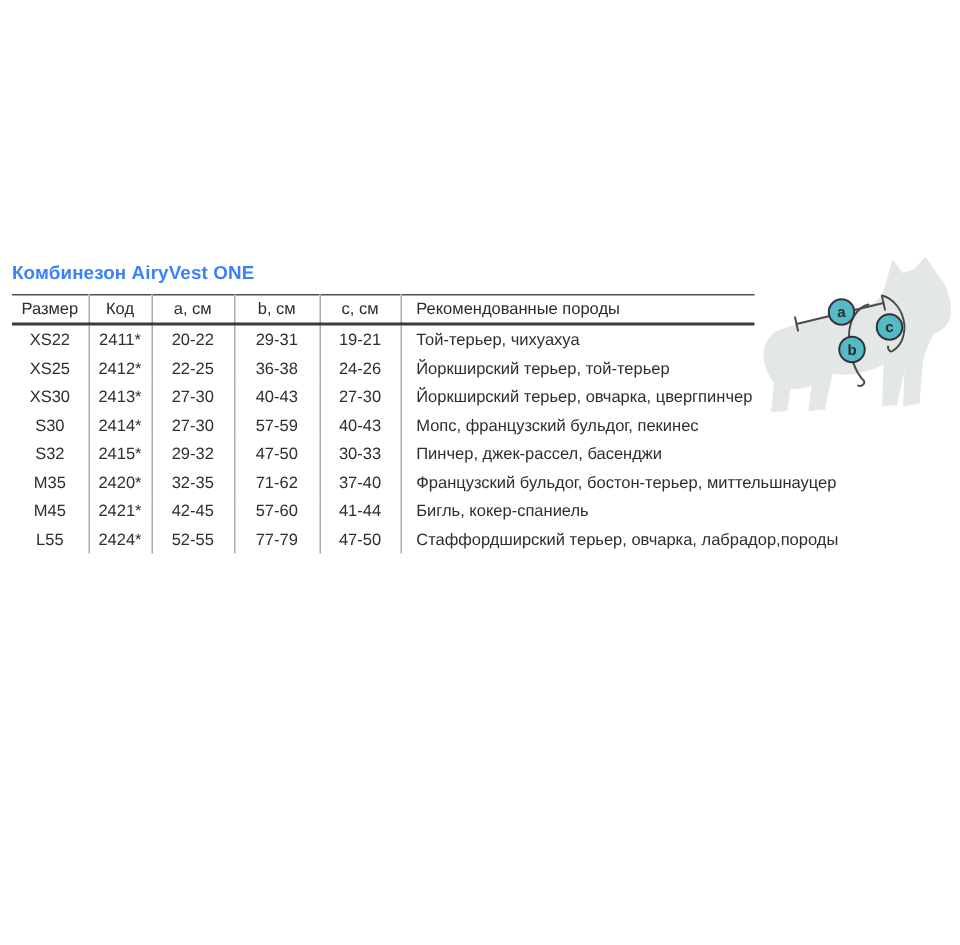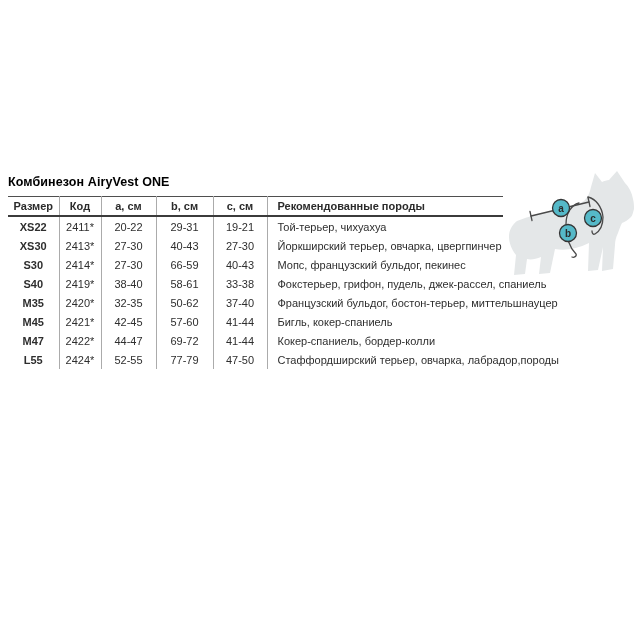--- a/index.html
+++ b/index.html
@@ -9,55 +9,55 @@
     position: relative;
     overflow: hidden;
     font-family: "Liberation Sans", sans-serif;
     -webkit-font-smoothing: antialiased;
   }
   .page-title {
     position: absolute;
     left: 8px; top: 175px;
     font-size: 12.5px;
     font-weight: bold;
-    color: #000000;
+    color: #3b82f6;
     letter-spacing: 0.1px;
   }
   .table-wrap {
     position: absolute;
     left: 8px; top: 196px;
   }
   table.size-table {
     border-collapse: collapse;
     table-layout: fixed;
     width: 495px;
     font-size: 11px;
     color: #2e2e2e;
   }
   table.size-table thead tr {
     border-top: 1px solid #4f4f4f;
     border-bottom: 2px solid #3b3b3b;
   }
   table.size-table th {
-    font-weight: bold;
+    font-weight: normal;
     height: 18px;
     text-align: center;
     padding: 0;
     color: #2b2b2b;
   }
   table.size-table td {
     height: 19px;
     text-align: center;
     padding: 0;
   }
   table.size-table th:not(:last-child),
   table.size-table td:not(:last-child) {
     border-right: 1px solid #ababab;
   }
-  .c-size { font-weight: bold; }
+  .c-size { font-weight: normal; }
   .c-breeds, th.c-breeds {
     text-align: left !important;
     padding-left: 10px !important;
     white-space: nowrap;
     overflow: visible;
   }
   .dog-diagram {
     position: absolute;
     left: 505px; top: 167px;
     width: 135px; height: 115px;
@@ -98,66 +98,66 @@
     <tbody>
       <tr>
         <td class="c-size">XS22</td>
         <td>2411*</td>
         <td>20-22</td>
         <td>29-31</td>
         <td>19-21</td>
         <td class="c-breeds">Той-терьер, чихуахуа</td>
       </tr>
       <tr>
+        <td class="c-size">XS25</td>
+        <td>2412*</td>
+        <td>22-25</td>
+        <td>36-38</td>
+        <td>24-26</td>
+        <td class="c-breeds">Йоркширский терьер, той-терьер</td>
+      </tr>
+      <tr>
         <td class="c-size">XS30</td>
         <td>2413*</td>
         <td>27-30</td>
         <td>40-43</td>
         <td>27-30</td>
         <td class="c-breeds">Йоркширский терьер, овчарка, цвергпинчер</td>
       </tr>
       <tr>
         <td class="c-size">S30</td>
         <td>2414*</td>
         <td>27-30</td>
-        <td>66-59</td>
+        <td>57-59</td>
         <td>40-43</td>
         <td class="c-breeds">Мопс, французский бульдог, пекинес</td>
       </tr>
       <tr>
-        <td class="c-size">S40</td>
-        <td>2419*</td>
-        <td>38-40</td>
-        <td>58-61</td>
-        <td>33-38</td>
-        <td class="c-breeds">Фокстерьер, грифон, пудель, джек-рассел, спаниель</td>
+        <td class="c-size">S32</td>
+        <td>2415*</td>
+        <td>29-32</td>
+        <td>47-50</td>
+        <td>30-33</td>
+        <td class="c-breeds">Пинчер, джек-рассел, басенджи</td>
       </tr>
       <tr>
         <td class="c-size">M35</td>
         <td>2420*</td>
         <td>32-35</td>
-        <td>50-62</td>
+        <td>71-62</td>
         <td>37-40</td>
         <td class="c-breeds">Французский бульдог, бостон-терьер, миттельшнауцер</td>
       </tr>
       <tr>
         <td class="c-size">M45</td>
         <td>2421*</td>
         <td>42-45</td>
         <td>57-60</td>
         <td>41-44</td>
         <td class="c-breeds">Бигль, кокер-спаниель</td>
-      </tr>
-      <tr>
-        <td class="c-size">M47</td>
-        <td>2422*</td>
-        <td>44-47</td>
-        <td>69-72</td>
-        <td>41-44</td>
-        <td class="c-breeds">Кокер-спаниель, бордер-колли</td>
       </tr>
       <tr>
         <td class="c-size">L55</td>
         <td>2424*</td>
         <td>52-55</td>
         <td>77-79</td>
         <td>47-50</td>
         <td class="c-breeds">Стаффордширский терьер, овчарка, лабрадор,породы</td>
       </tr>
     </tbody>

